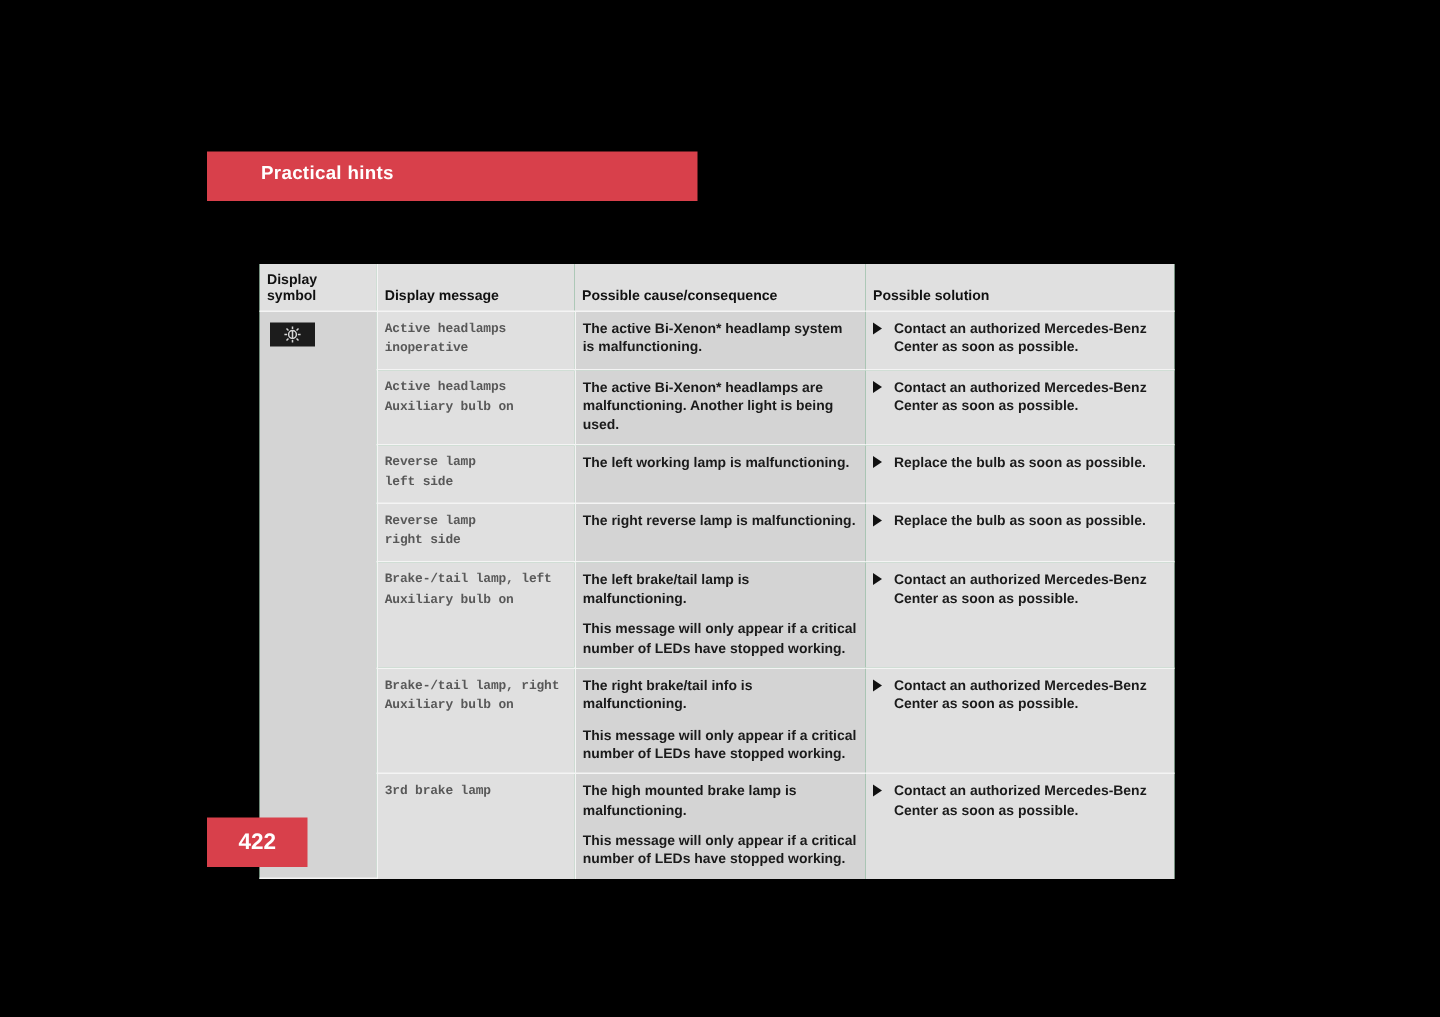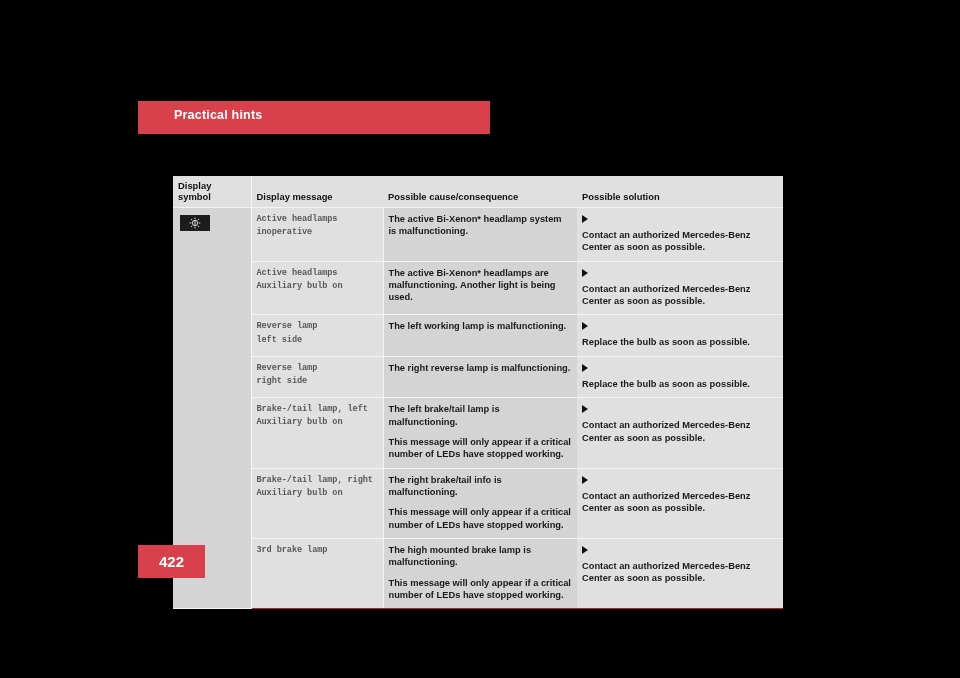--- a/index.html
+++ b/index.html
@@ -8,21 +8,21 @@
     background:#000000;
     font-family:"Liberation Sans", sans-serif;
     overflow:hidden;
   }
   #page { position:relative; width:960px; height:678px; background:#000; }
 
   
   .section-tab {
     position:absolute;
     left:138px; top:101px;
-    width:352px; height:33px;
+    width:327px; height:33px;
     background:#d8404b;
   }
   .section-tab .label {
     position:absolute;
     left:36px; top:7px;
     font-size:12.5px;
     font-weight:bold;
     color:#ffffff;
     letter-spacing:0.2px;
   }
@@ -30,21 +30,21 @@
   
   .table-wrap {
     position:absolute;
     left:173px; top:176px;
     width:610px;
   }
   table.msg-table {
     width:610px;
     border-collapse:collapse;
     table-layout:fixed;
-    background:#b91c1c;
+    background:#15803d;
   }
   table.msg-table col.c1 { width:78px; }
   table.msg-table col.c2 { width:132px; }
   table.msg-table col.c3 { width:194px; }
   table.msg-table col.c4 { width:206px; }
 
   table.msg-table th {
     background:#e0e0e0;
     font-size:9.4px;
     font-weight:bold;
@@ -79,21 +79,21 @@
     line-height:1.52;
     color:#585858;
     white-space:pre;
     letter-spacing:-0.1px;
   }
 
   td.col-cause p { margin:0 0 8px 0; }
   td.col-cause p:last-child { margin-bottom:0; }
 
   
-  .sol-item { display:flex; align-items:flex-start; gap:6px;flex-direction:column; }
+  .sol-item { display:flex; align-items:flex-start; gap:6px; }
   .sol-arrow {
     flex:0 0 auto;
     width:8px; height:8px;
     margin-top:2px;
     position:relative;
   }
   .sol-arrow::before {
     content:"";
     position:absolute;
     left:0; top:0;

